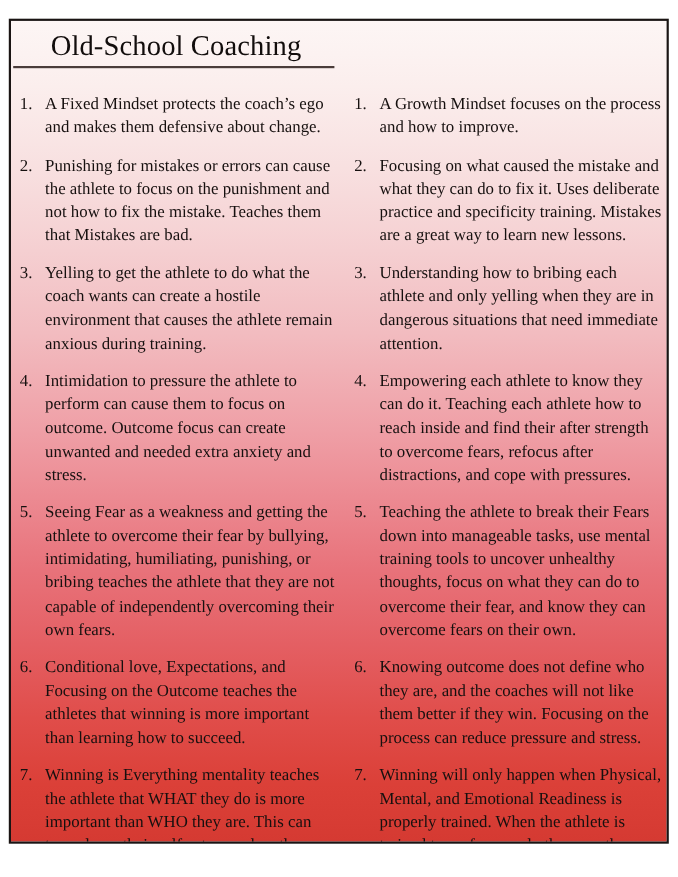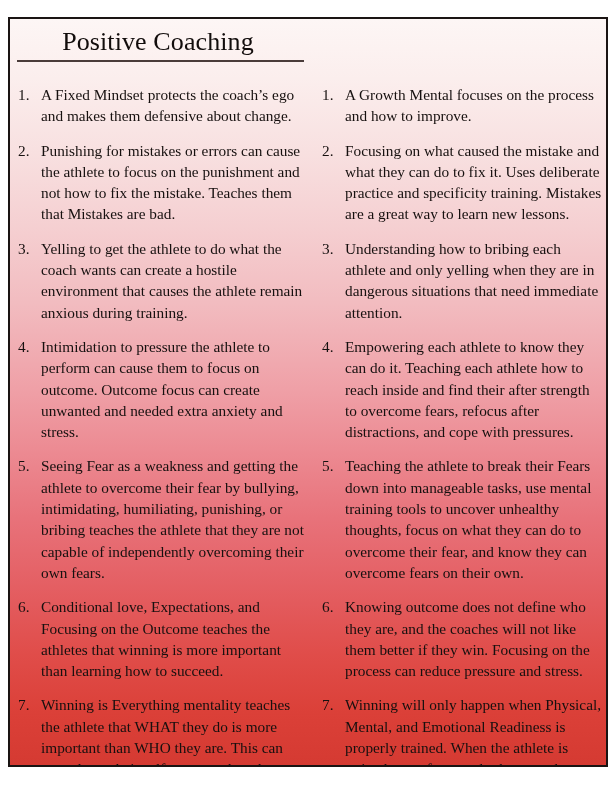--- a/index.html
+++ b/index.html
@@ -112,22 +112,22 @@
     text-align: left;
   }
 </style>
 </head>
 <body>
 
 <div class="page">
   <div class="table-frame">
 
     <div class="header-row">
-      <div class="header-cell right">
-        <div class="header-title">Positive Coaching</div>
+      <div class="header-cell left">
+        <div class="header-title">Old-School Coaching</div>
         <div class="header-rule"></div>
       </div>
     </div>
 
     <div class="body-row">
 
       <div class="col left">
         <div class="item">
           <div class="item-num">1.</div>
           <div class="item-text">A Fixed Mindset protects the coach’s ego and makes them defensive about change.</div>
@@ -154,21 +154,21 @@
         </div>
         <div class="item">
           <div class="item-num">7.</div>
           <div class="item-text">Winning is Everything mentality teaches the athlete that WHAT they do is more important than WHO they are. This can tears down their self-esteem when they are not performing up to the coaches, parents, or their expectations.</div>
         </div>
       </div>
 
       <div class="col right">
         <div class="item">
           <div class="item-num">1.</div>
-          <div class="item-text">A Growth Mental focuses on the process and how to improve.</div>
+          <div class="item-text">A Growth Mindset focuses on the process and how to improve.</div>
         </div>
         <div class="item">
           <div class="item-num">2.</div>
           <div class="item-text">Focusing on what caused the mistake and what they can do to fix it. Uses deliberate practice and specificity training. Mistakes are a great way to learn new lessons.</div>
         </div>
         <div class="item">
           <div class="item-num">3.</div>
           <div class="item-text">Understanding how to bribing each athlete and only yelling when they are in dangerous situations that need immediate attention.</div>
         </div>
         <div class="item">

